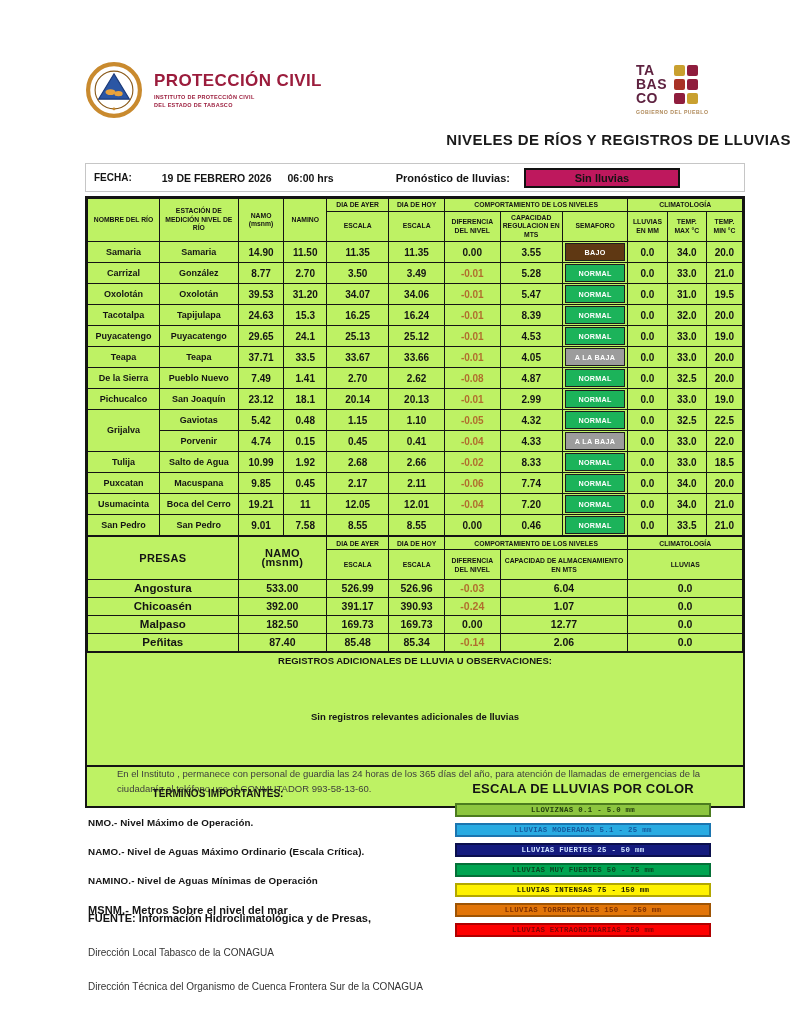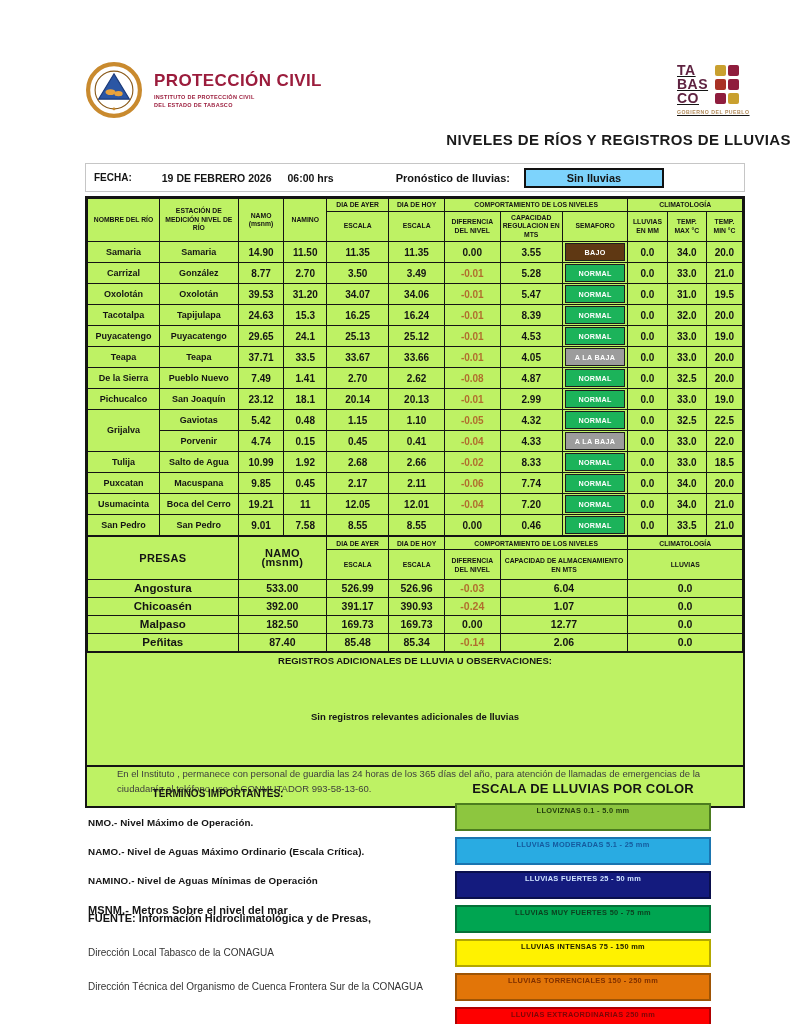--- a/index.html
+++ b/index.html
@@ -6,36 +6,36 @@
   body { background:#e8e8e8; font-family:"Liberation Sans", sans-serif; }
   .page { position:relative; width:791px; height:1024px; background:#ffffff; margin:0 auto; overflow:hidden; color:#141414; }
 
   
   .brand { position:absolute; left:86px; top:62px; display:flex; }
   .emblem { width:56px; height:56px; }
   .brand-text { margin-left:12px; padding-top:9px; }
   .brand-name { font-size:17px; font-weight:bold; color:#9b1c3c; letter-spacing:0.4px; }
   .brand-sub { font-size:5.5px; font-weight:bold; color:#9b1c3c; line-height:7.5px; margin-top:3px; letter-spacing:0.3px; }
 
-  .state-logo { position:absolute; left:677px; top:63px;text-decoration:underline; }
+  .state-logo { position:absolute; left:636px; top:63px; }
   .state-row { display:flex; align-items:center; height:14px; }
   .state-letters { font-size:14px; font-weight:bold; color:#5e2240; letter-spacing:0.5px; line-height:14px; width:36px; }
   .glyph { width:11px; height:11px; border-radius:2px; margin-left:2px; }
   .g-tan { background:#c9a02f; } .g-mar { background:#8f1d3d; } .g-red { background:#a93226; }
   .state-sub { font-size:5.2px; font-weight:bold; color:#b08a5a; margin-top:4px; letter-spacing:0.5px; }
 
   .doc-title { position:absolute; left:0; top:131px; width:100%; text-align:right; font-size:15px; font-weight:bold; letter-spacing:0.4px; color:#1a1a1a; }
 
   
   .meta-row { position:absolute; left:85px; top:163px; width:660px; height:29px; border:1px solid #c6c6c6; display:flex; align-items:center; }
   .m-fecha { margin-left:8px; font-size:10px; font-weight:bold; }
   .m-date { margin-left:30px; font-size:10.5px; font-weight:bold; }
   .m-time { margin-left:16px; font-size:10.5px; font-weight:bold; }
   .m-pron { margin-left:62px; font-size:11px; font-weight:bold; }
-  .m-box { margin-left:14px; width:140px; border:2px solid #111; text-align:center; font-weight:bold; font-size:11px; padding:2px 0; background:#7dd3fc; }
+  .m-box { margin-left:14px; width:156px; border:2px solid #111; text-align:center; font-weight:bold; font-size:11px; padding:2px 0; background:#be185d; }
 
   
   .content-box { position:absolute; left:85px; top:196px; width:660px; border:2px solid #141414; background:#bef264; }
   table { width:100%; border-collapse:collapse; table-layout:fixed; }
   th, td { border:1px solid #141414; text-align:center; vertical-align:middle; }
   thead th { font-size:6.8px; font-weight:bold; padding:1px 2px; line-height:8.5px; }
   tr.group-row th { height:13px; }
   tr.sub-row th { height:30px; }
   tbody td { font-size:10px; font-weight:bold; padding:1px 2px; height:16px; line-height:11px; }
   td.c-name { font-size:9px; }
@@ -55,21 +55,21 @@
   .nota { border-top:2px solid #141414; padding:0 30px 10px; text-align:left; font-size:9.5px; color:#3d3d3d; line-height:1.55; }
 
   
   .terms { position:absolute; left:88px; top:788px; width:340px; }
   .terms-title { text-align:center; font-weight:bold; font-size:10px; width:260px; margin-bottom:8px; }
   .term-line { font-weight:bold; font-size:9.8px; margin-top:18px; letter-spacing:0.1px; }
   .term-line.term-big { font-size:11px; }
 
   .escala { position:absolute; left:455px; top:781px; width:256px; }
   .escala-title { text-align:center; font-weight:bold; font-size:13px; margin-bottom:7px; letter-spacing:0.2px; }
-  .swatch { height:28px; line-height:11px; border:2px solid #333; text-align:center; font-size:7.4px; font-weight:bold; margin-bottom:6px; letter-spacing:0.3px; }
+  .swatch { height:14px; line-height:11px; border:2px solid #333; text-align:center; font-size:7.4px; font-weight:bold; margin-bottom:6px; letter-spacing:0.3px;font-family:Liberation Mono, monospace; }
 
   .fuente { position:absolute; left:88px; top:912px; }
   .fuente-title { font-weight:bold; font-size:11px; margin-bottom:5px; }
   .fuente-line { font-size:10px; color:#333; margin-bottom:4px;margin-top:23px; }
 </style>
 </head>
 <body>
 
 <div class="page">
 

